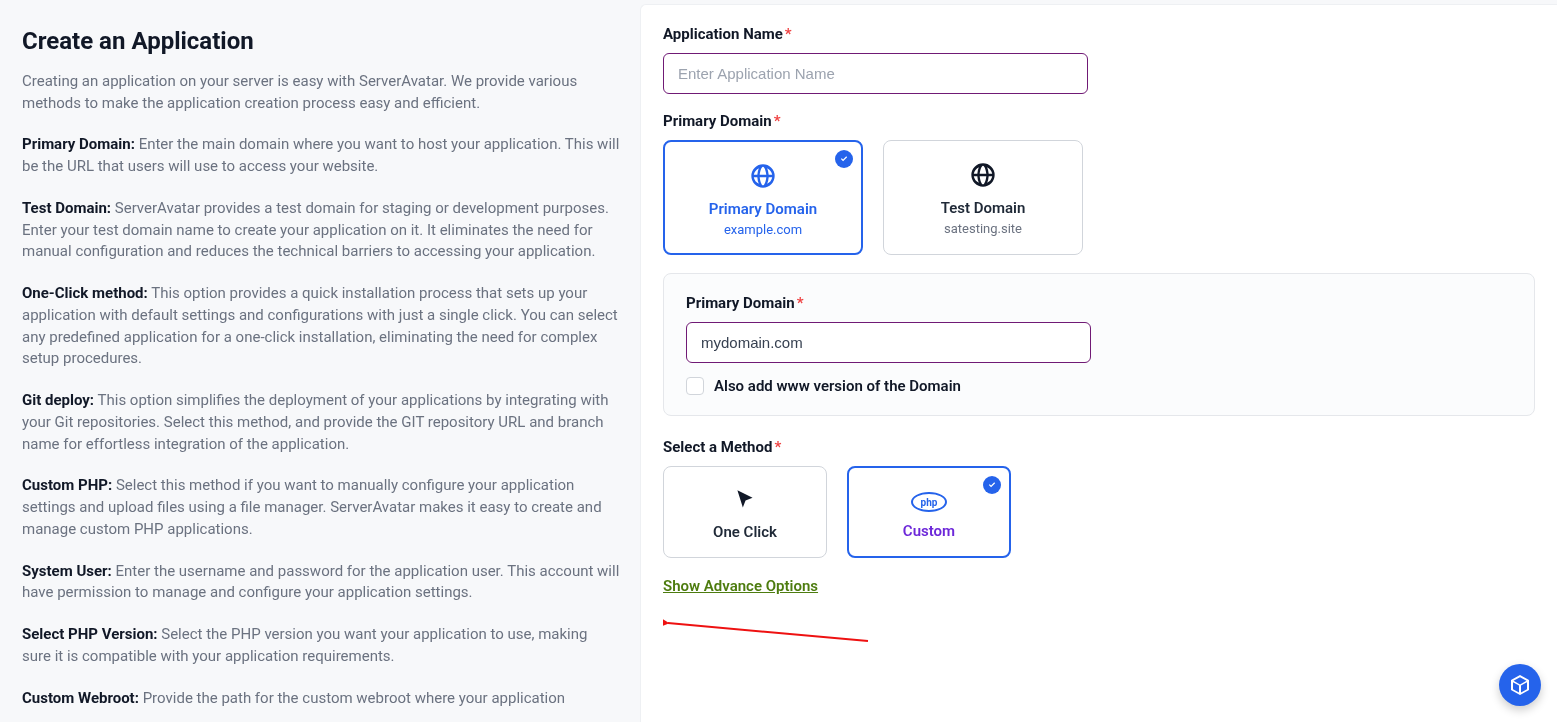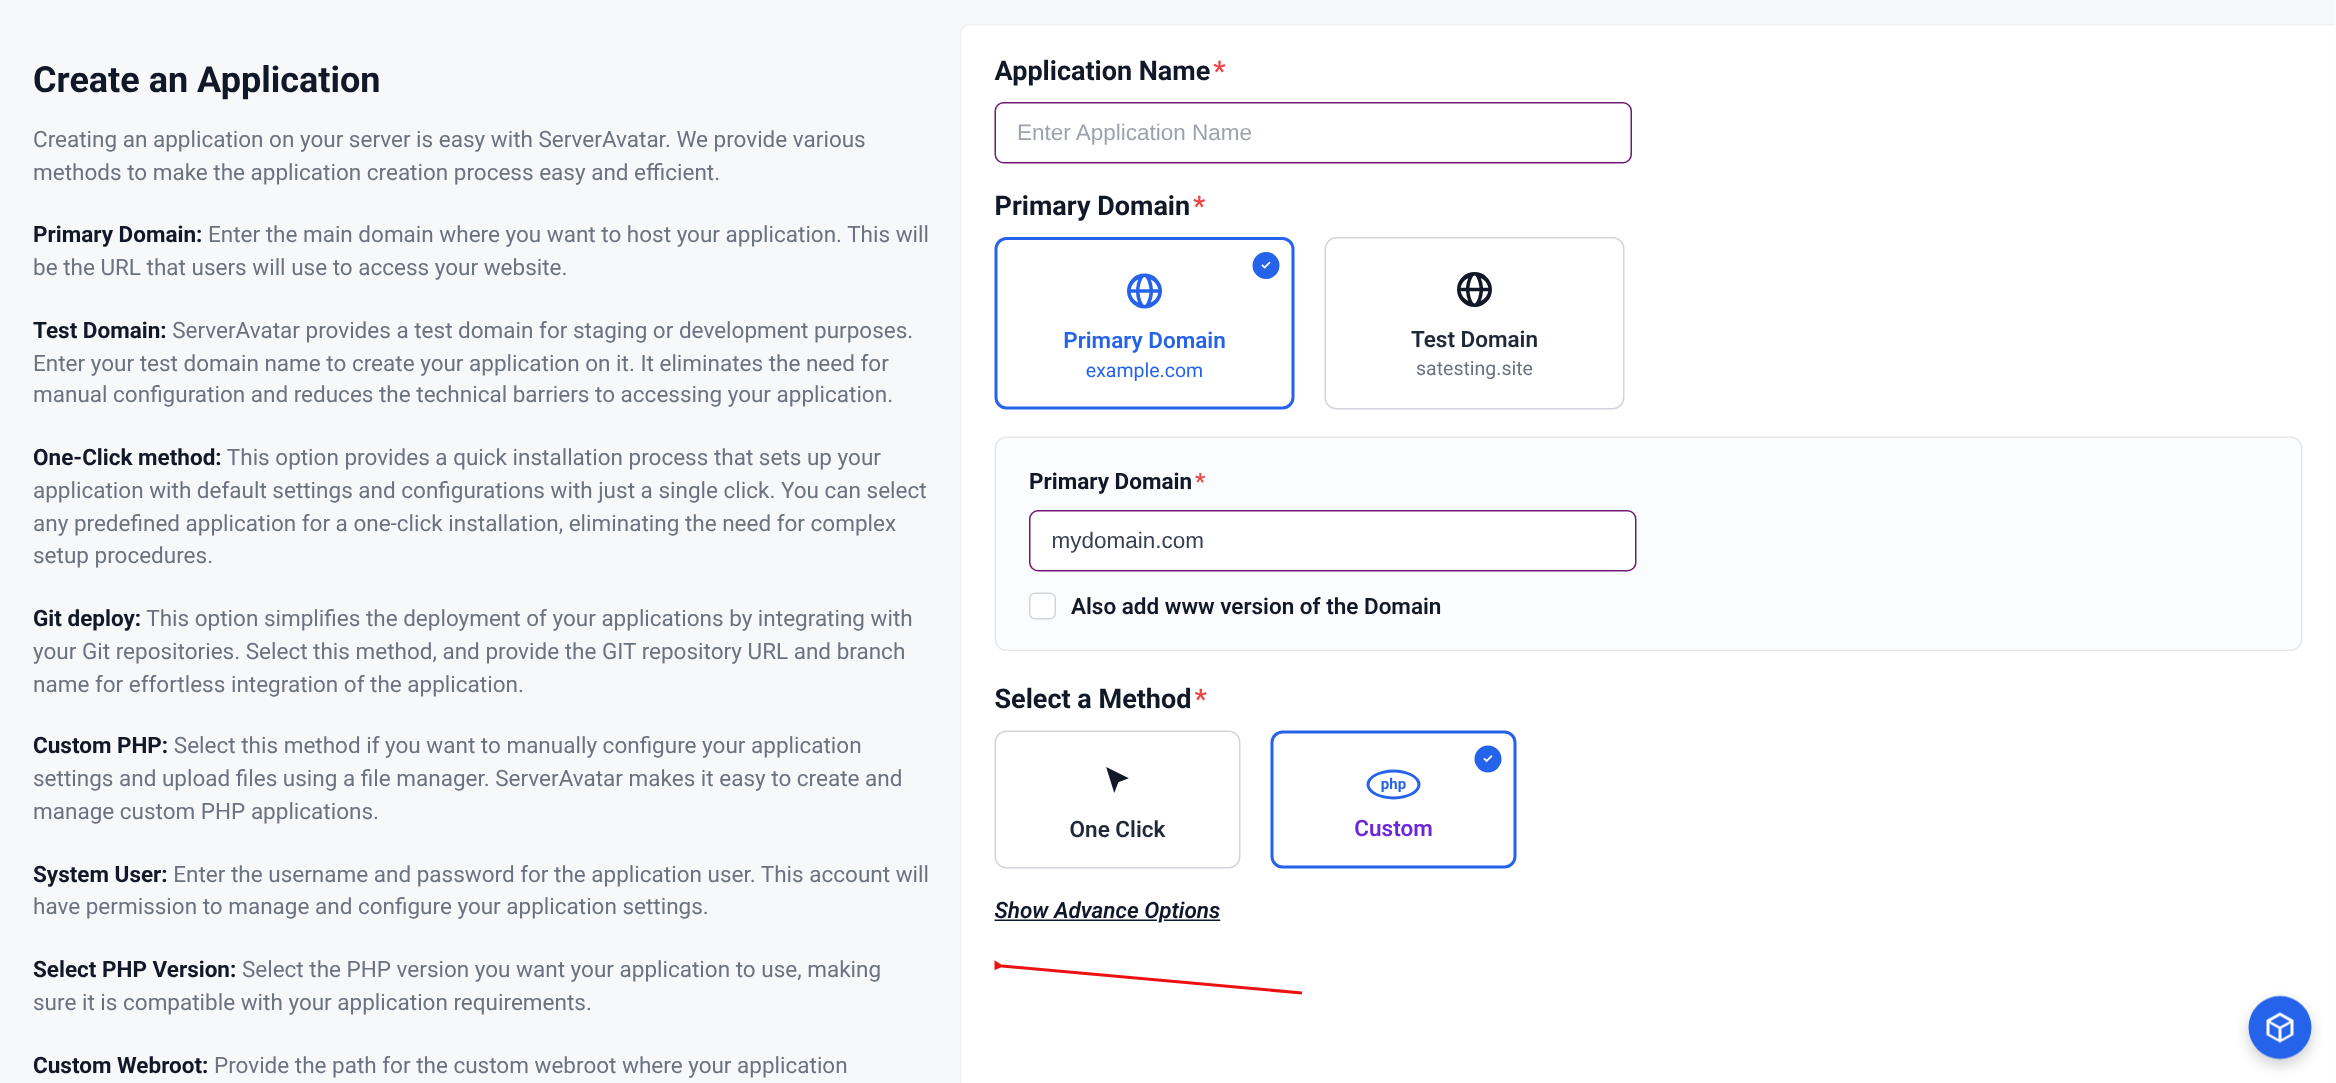--- a/index.html
+++ b/index.html
@@ -7,21 +7,21 @@
     font-family: -apple-system, BlinkMacSystemFont, "Segoe UI", Roboto, Arial, sans-serif;
     background: #f7f8fa;
     color: #1f2937;
     width: 1557px;
     height: 722px;
     overflow: hidden;
   }
   .container {
     display: flex;
     height: 100%;
-    padding-top: 16px;
+    padding-top: 4px;
   }
   .left {
     width: 640px;
     padding: 20px 20px 20px 22px;
     color: #6b7280;
     font-size: 15px;
     line-height: 1.45;
   }
   .left h1 {
     color: #111827;
@@ -37,21 +37,21 @@
     padding: 20px 22px;
     border-left: 1px solid #eef0f3;
     border-top: 1px solid #eef0f3;
     border-radius: 6px 0 0 0;
     margin-right: 0;
     overflow-y: auto;
   }
   .field { margin-bottom: 18px; }
   .label {
     font-weight: 700;
-    font-size: 18px;
+    font-size: 15px;
     color: #111827;
     display: block;
     margin-bottom: 10px;
   }
   .req { color: #ef4444; margin-left: 2px; }
   .input {
     width: 425px;
     max-width: 100%;
     padding: 11px 14px;
     border: 1px solid #701a75;
@@ -139,28 +139,27 @@
     background: #2563eb;
     border-radius: 50%;
     display: none;
     align-items: center; justify-content: center;
   }
   .method-card.selected .check { display: flex; }
   .method-card .icon { width: 26px; height: 26px; margin: 0 auto 10px; display: block; fill: #111827; }
   .method-card.selected .m-title { color: #6d28d9; }
   .m-title { font-size: 15px; font-weight: 600; }
   .adv-link {
-    color: #0f172a;
+    color: #4d7c0f;
     text-decoration: underline;
     font-size: 15px;
     font-weight: 600;
     cursor: pointer;
     display: inline-block;
     margin-bottom: 22px;
-    font-style: italic;
   }
   .submit-row { display:flex; align-items:center; gap: 20px; }
   .btn-primary {
     background: #2563eb;
     color: #fff;
     border: none;
     padding: 12px 20px;
     font-size: 15px;
     font-weight: 600;
     border-radius: 6px;

